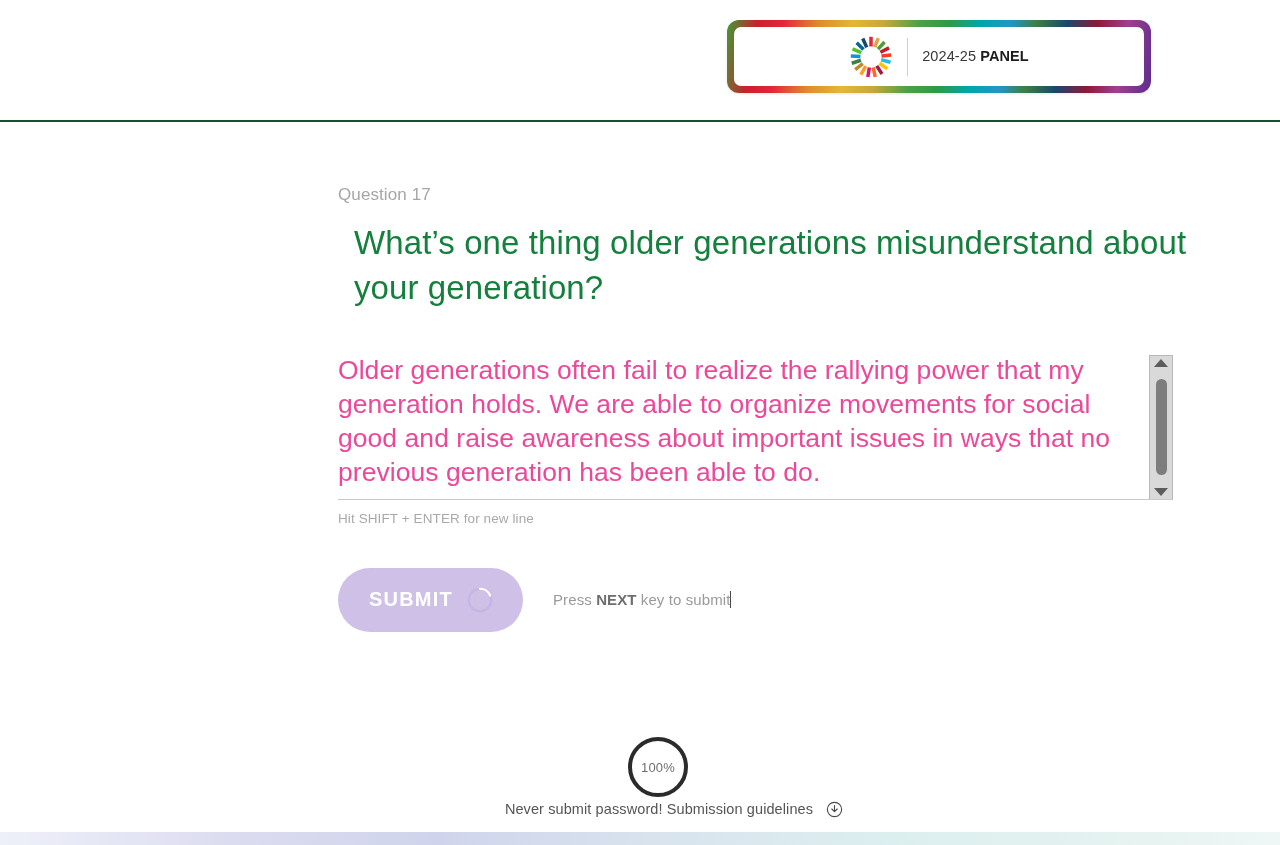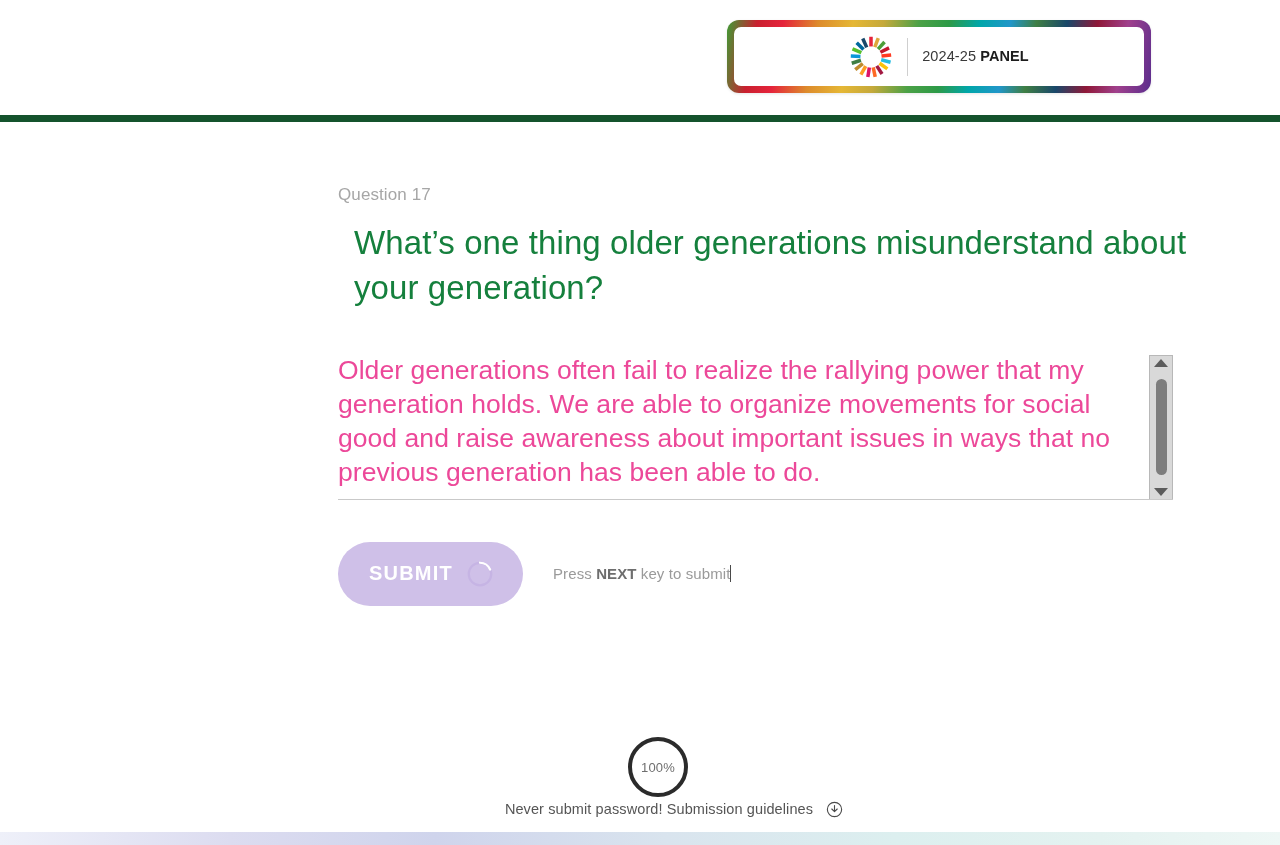--- a/index.html
+++ b/index.html
@@ -10,21 +10,21 @@
     font-family: "Liberation Sans", "DejaVu Sans", sans-serif;
     overflow: hidden;
   }
 
   
   .header {
     position: relative;
     height: 122px;
     width: 1280px;
     background: #ffffff;
-    border-bottom: 7px solid #14532d;
+    border-bottom: 2px solid #14532d;
   }
   .brand-badge {
     position: absolute;
     left: 727px; top: 20px;
     width: 424px; height: 73px;
     border-radius: 12px;
     padding: 7px;
     background: linear-gradient(100deg,
       #3f9c35 0%, #c9202f 7%, #e5243b 13%, #dd8b2c 21%,
       #e5b735 29%, #c5a93b 36%, #4ca146 44%, #2d9a47 51%,
@@ -326,20 +326,21 @@
     <div class="answer-wrap">
       <div class="answer-box">
         <p class="answer-text">Older generations often fail to realize the rallying power that my generation holds. We are able to organize movements for social good and raise awareness about important issues in ways that no previous generation has been able to do.</p>
 
         <div class="scrollbar">
           <span class="sb-arrow up"></span>
           <span class="sb-thumb"></span>
           <span class="sb-arrow down"></span>
         </div>
       </div>
+      <div class="hint">Hit SHIFT + ENTER for new line</div>
     </div>
 
     <div class="submit-row">
       <button class="submit-button">
         <span>SUBMIT</span>
         <svg class="spinner" viewBox="0 0 40 40">
           <circle cx="20" cy="20" r="15" fill="none" stroke="#c6b4e4" stroke-width="3"></circle>
           <path d="M20 5 A15 15 0 0 1 33.5 14" fill="none" stroke="#ffffff" stroke-width="3" stroke-linecap="round"></path>
         </svg>
       </button>

